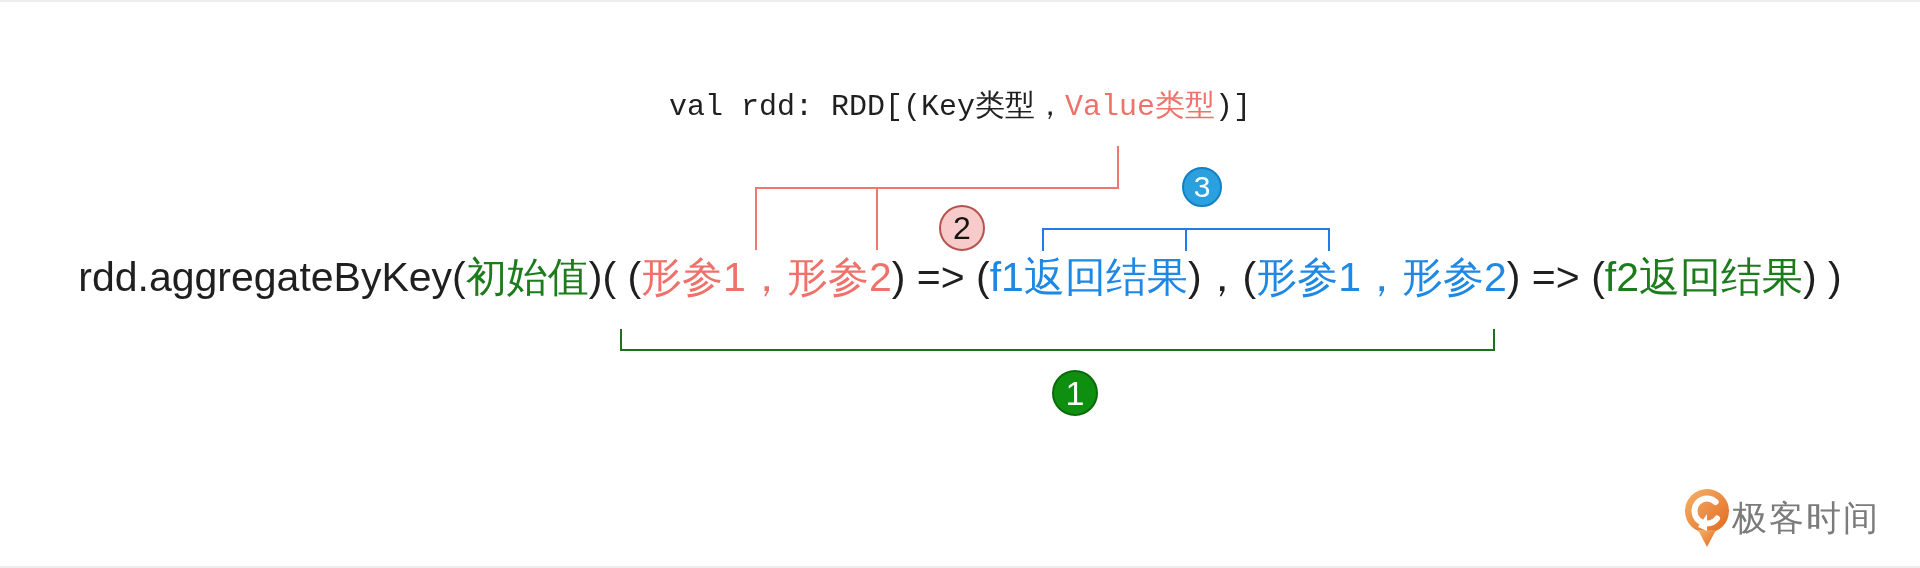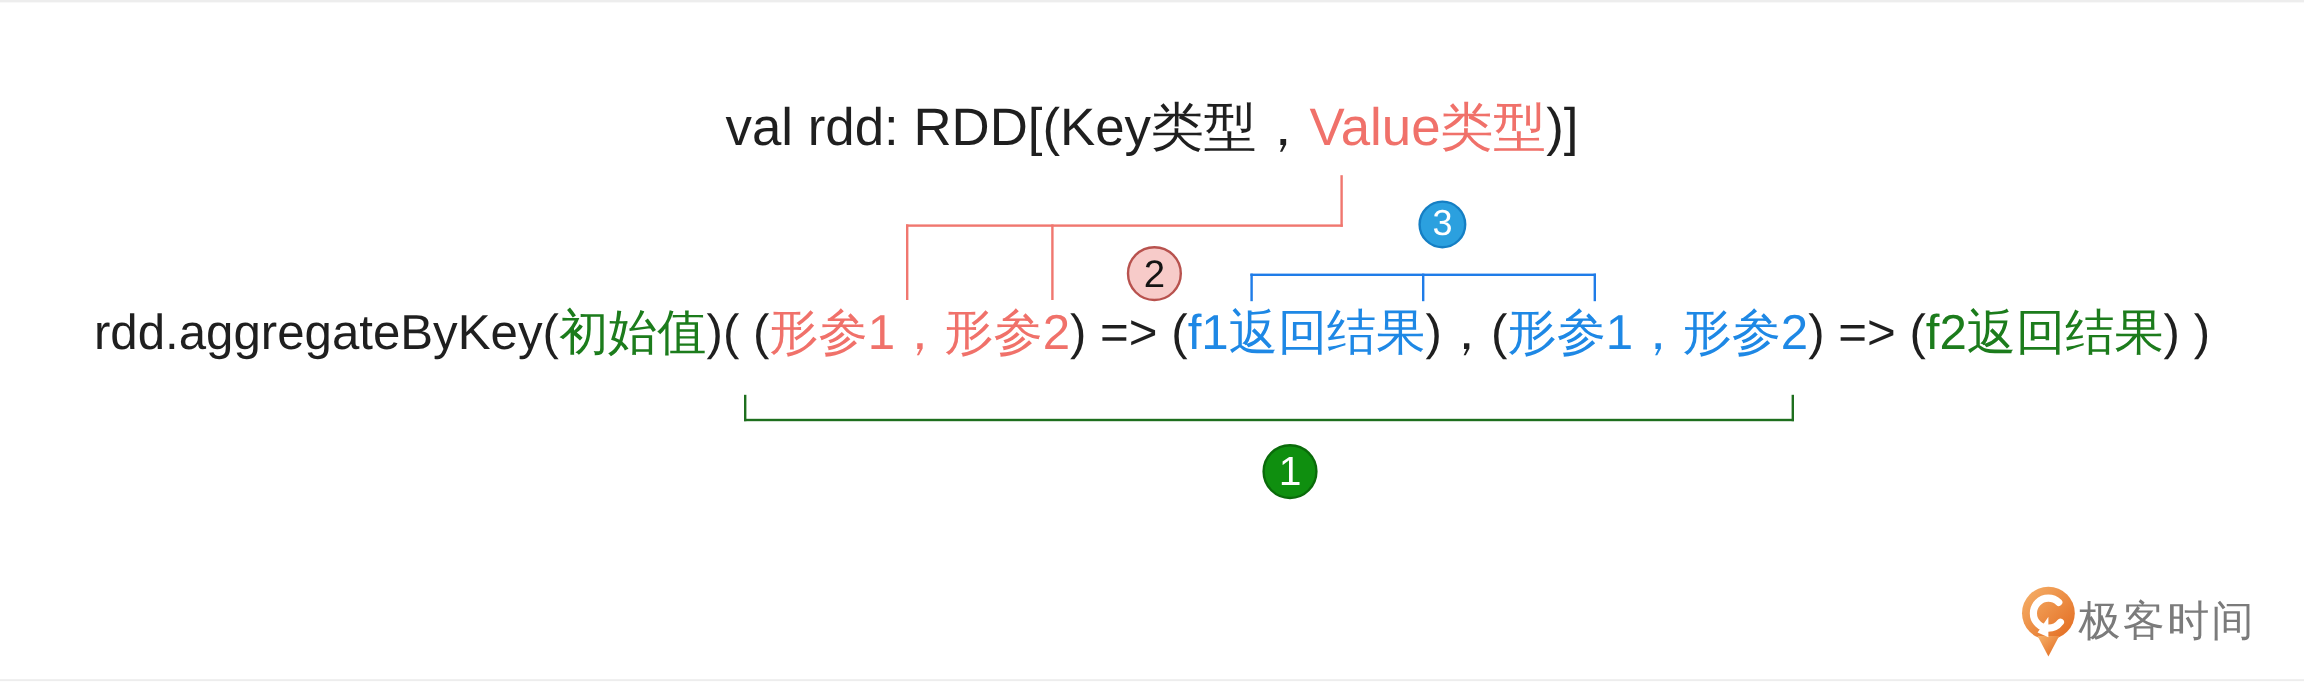--- a/index.html
+++ b/index.html
@@ -5,22 +5,22 @@
   html,body { margin:0; padding:0; background:#ffffff; }
   .canvas {
     position:relative; width:1920px; height:568px; background:#ffffff;
     font-family:"Liberation Sans","DejaVu Sans",sans-serif; overflow:hidden;
   }
   .edge { position:absolute; left:0; right:0; height:2px; background:#ededed; }
   .edge.top { top:0; } .edge.bottom { bottom:0; }
 
   .title-line {
     position:absolute; top:82px; left:0; width:100%;
-    text-align:center; font-size:44px; line-height:50px;
-    white-space:pre; color:#1f1f1f;
+    text-align:center; font-size:30px; line-height:50px;
+    white-space:pre; color:#1f1f1f;font-family:Liberation Mono, monospace;
   }
   .code-line {
     position:absolute; top:253px; left:0; width:100%;
     text-align:center; font-size:41px; line-height:48px;
     white-space:pre; color:#1f1f1f;
   }
 
   
   .ln { position:absolute; background:#f0776f; }
   .red-drop   { left:1117px; top:146px; width:2px;  height:43px; }

